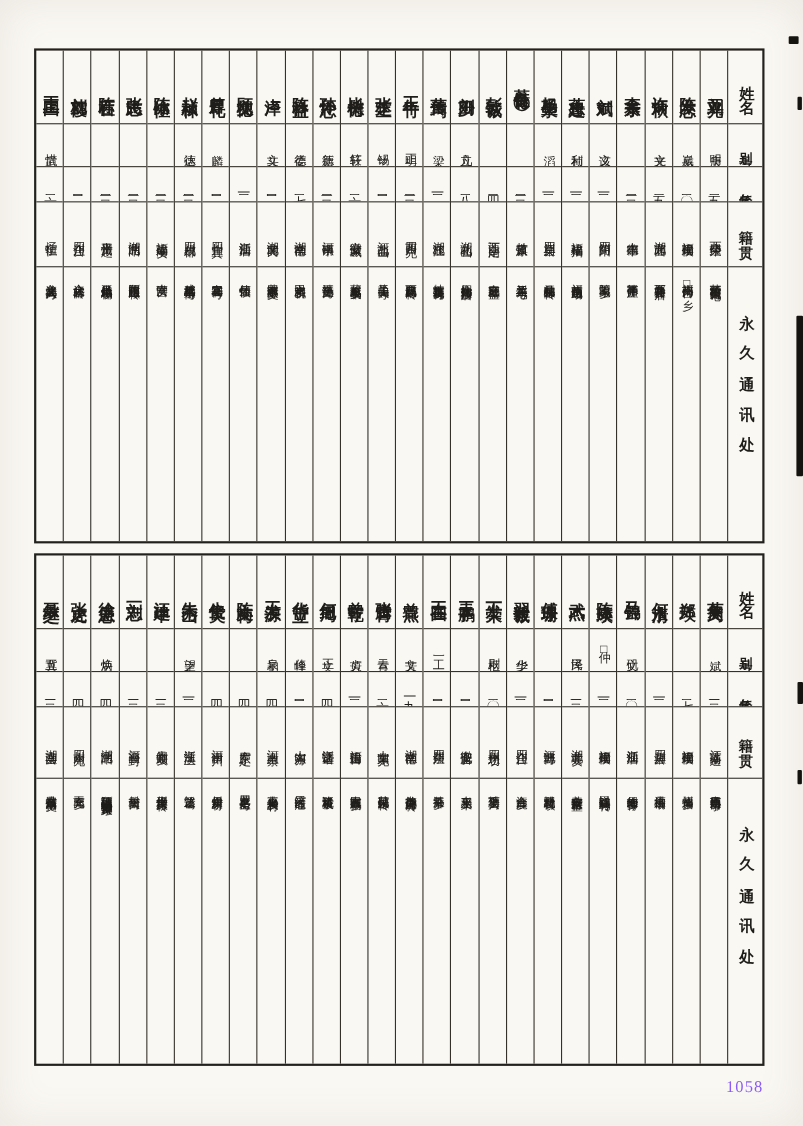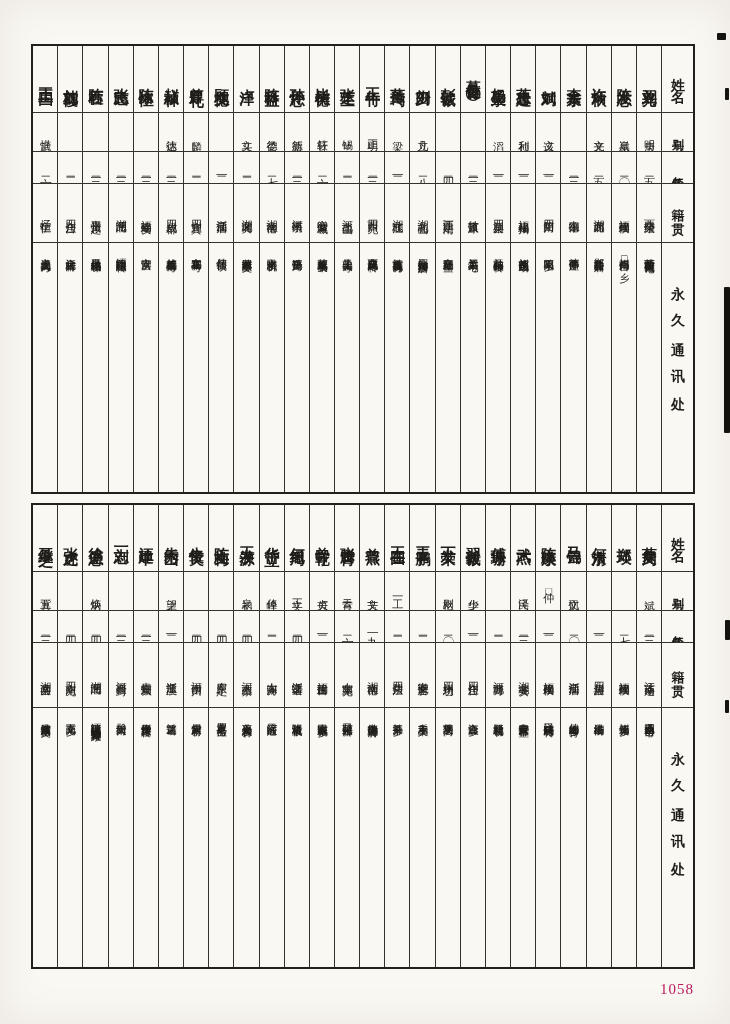--- a/index.html
+++ b/index.html
@@ -42,21 +42,21 @@
   .r-native .vt{font-size:11px;letter-spacing:1px;}
   .r-addr .vt{font-size:10.5px;letter-spacing:0.5px;max-height:100%;}
   .hcell .vt{font-weight:700;}
   .hcell.r-name .vt{font-size:14px;letter-spacing:12px;}
   .hcell.r-alias .vt{font-size:12px;letter-spacing:3px;}
   .hcell.r-age .vt{font-size:12px;letter-spacing:2px;}
   .hcell.r-native .vt{font-size:13px;letter-spacing:14px;}
   .hcell.r-addr .vt{font-size:14px;letter-spacing:28px;padding-top:24px;}
   .page-number{
     position:absolute;right:36px;bottom:26px;
-    font-size:15px;letter-spacing:1px;color:#be185d;
+    font-size:15px;letter-spacing:1px;color:#8b5cf6;
     font-family:"Liberation Serif",serif;
   }
   .artifact{position:absolute;background:#151310;border-radius:1px;}
   #artifact-1{right:0;top:287px;width:6px;height:146px;}
   #artifact-2{right:1px;top:88px;width:4px;height:12px;}
   #artifact-3{right:0;top:620px;width:5px;height:20px;}
   #artifact-4{right:1px;top:700px;width:4px;height:13px;}
   #artifact-5{right:4px;top:33px;width:9px;height:7px;}
 </style>
 </head>

